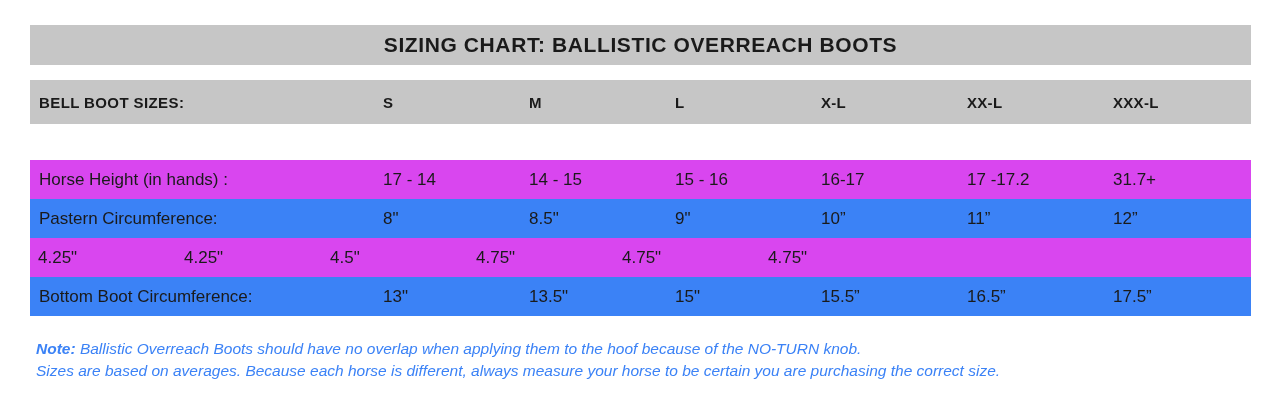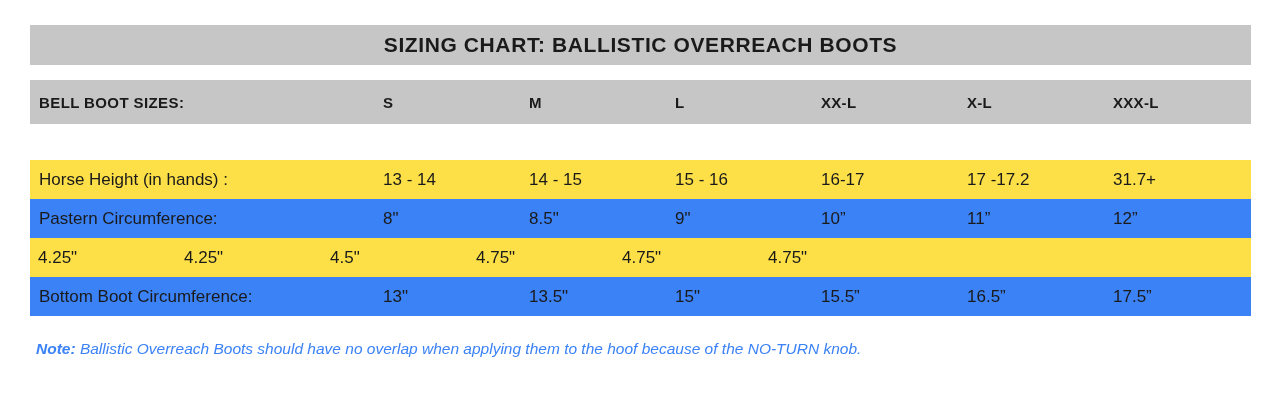--- a/index.html
+++ b/index.html
@@ -55,21 +55,21 @@
     height: 44px;
     background: #c6c6c6;
   }
   .row.spacer {
     height: 36px;
     background: #ffffff;
   }
   .row.data {
     height: 39px;
   }
-  .row.shade-white { background: #fde047; }
+  .row.shade-white { background: #d946ef; }
   .row.shade-gray  { background: #3b82f6; }
 
   .cell {
     box-sizing: border-box;
     padding: 0 8px;
     font-size: 17px;
   }
   .cell.label {
     width: 345px;
     padding-left: 9px;
@@ -111,30 +111,30 @@
     <div class="title-text">SIZING CHART: BALLISTIC OVERREACH BOOTS</div>
   </div>
 
   <div class="grid">
 
     <div class="row header">
       <div class="cell label">BELL BOOT SIZES:</div>
       <div class="cell size">S</div>
       <div class="cell size">M</div>
       <div class="cell size">L</div>
+      <div class="cell size">X-L</div>
       <div class="cell size">XX-L</div>
-      <div class="cell size">X-L</div>
       <div class="cell size">XXX-L</div>
     </div>
 
     <div class="row spacer"></div>
 
     <div class="row data shade-white">
       <div class="cell label">Horse Height (in hands) :</div>
-      <div class="cell size">13 - 14</div>
+      <div class="cell size">17 - 14</div>
       <div class="cell size">14 - 15</div>
       <div class="cell size">15 - 16</div>
       <div class="cell size">16-17</div>
       <div class="cell size">17 -17.2</div>
       <div class="cell size">31.7+</div>
     </div>
 
     <div class="row data shade-gray">
       <div class="cell label">Pastern Circumference:</div>
       <div class="cell size">8"</div>
@@ -161,15 +161,16 @@
       <div class="cell size">15"</div>
       <div class="cell size">15.5”</div>
       <div class="cell size">16.5”</div>
       <div class="cell size">17.5”</div>
     </div>
 
   </div>
 
   <div class="note">
     <div class="note-line"><span class="lead">Note:</span><span> Ballistic Overreach Boots should have no overlap when applying them to the hoof because of the NO-TURN knob.</span></div>
+    <div class="note-line">Sizes are based on averages. Because each horse is different, always measure your horse to be certain you are purchasing the correct size.</div>
   </div>
 
 </div>
 
 </body></html>

